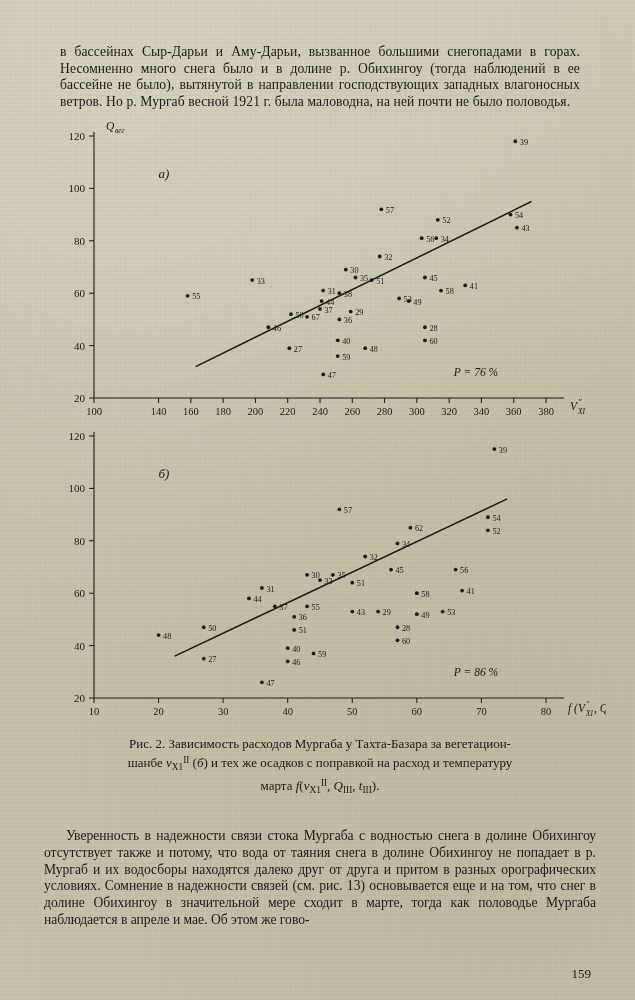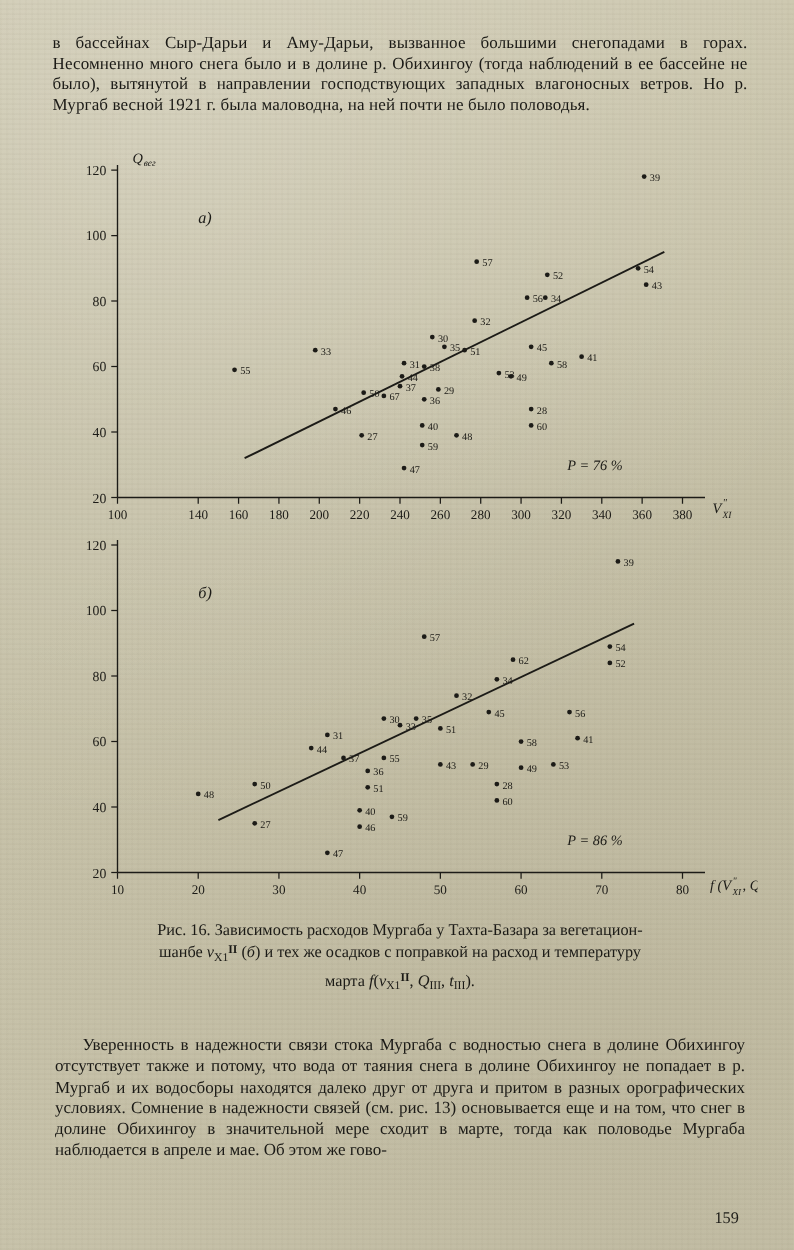--- a/index.html
+++ b/index.html
@@ -24,21 +24,21 @@
       repeating-linear-gradient(0deg, rgba(90,80,55,0.035) 0px, rgba(90,80,55,0.035) 1px, rgba(255,255,255,0) 2px, rgba(255,255,255,0) 4px),
       repeating-linear-gradient(90deg, rgba(90,80,55,0.025) 0px, rgba(90,80,55,0.025) 1px, rgba(255,255,255,0) 2px, rgba(255,255,255,0) 5px);
     pointer-events:none;
   }
   .topnote{
     position:absolute;left:42px;top:26px;width:556px;
     font-size:13.6px;line-height:16.6px;
     text-align:justify;
     letter-spacing:0.1px;
   }
-  .topnote p{margin:0;}
+  .topnote p{margin:18px;}
   .topnote .ind{text-indent:0;}
   .figwrap{
     position:absolute;left:36px;top:118px;width:570px;height:610px;
   }
   svg.fig{display:block;}
   .fig text{font-family:"Liberation Serif", serif;fill:#1c1b17;}
   .caption{
     position:absolute;left:60px;top:736px;width:520px;
     font-size:13px;line-height:16.4px;text-align:center;
   }
@@ -46,21 +46,21 @@
   .bottomtext{
     position:absolute;left:42px;top:826px;width:556px;
     font-size:13.6px;line-height:16.8px;text-align:justify;
   }
   .bottomtext p{margin:2px;}
   .pagenum{
     position:absolute;right:44px;bottom:18px;
     font-size:13px;
   }
   .sub{font-size:0.72em;vertical-align:-0.28em;}
-  .sup{font-size:0.72em;vertical-align:0.42em;font-weight:bold;}
+  .sup{font-size:0.72em;vertical-align:0.42em;}
   .ital{font-style:italic;}
 </style>
 </head>
 <body>
 
 <div class="page"></div>
 <div class="paper-noise"></div>
 
 <div class="topnote">
   <p class="ind">в бассейнах Сыр-Дарьи и Аму-Дарьи, вызванное большими снегопадами в горах. Несомненно много снега было и в долине р. Обихингоу (тогда наблюдений в ее бассейне не было), вытянутой в направлении господствующих западных влагоносных ветров. Но р. Мургаб весной 1921 г. была маловодна, на ней почти не было половодья.</p>
@@ -296,21 +296,21 @@
         <text x="558" y="594" font-size="11.5" text-anchor="start" font-style="italic">, Q</text>
         <text x="574" y="598" font-size="7.2" text-anchor="start" font-style="italic">III</text>
         <text x="582" y="594" font-size="11.5" text-anchor="start" font-style="italic">, t</text>
         <text x="594" y="598" font-size="7.2" text-anchor="start" font-style="italic">III</text>
         <text x="602" y="594" font-size="11.5" text-anchor="start" font-style="italic">)</text>
       </g>
     </svg>
 </div>
 
 <div class="caption">
-  <span class="line">Рис. 16. Зависимость расходов Мургаба у Тахта-Базара за вегетацион-</span>
+  <span class="line">Рис. 2. Зависимость расходов Мургаба у Тахта-Базара за вегетацион-</span>
   <span class="line">шанбе <span class="ital">v</span><span class="sub">Х1</span><span class="sup">II</span> (<span class="ital">б</span>) и тех же осадков с поправкой на расход и температуру</span>
   <span class="line">марта <span class="ital">f</span>(<span class="ital">v</span><span class="sub">Х1</span><span class="sup">II</span>, <span class="ital">Q</span><span class="sub">III</span>, <span class="ital">t</span><span class="sub">III</span>).</span>
 </div>
 
 <div class="bottomtext">
   <p style="text-indent:22px">Уверенность в надежности связи стока Мургаба с водностью снега в долине Обихингоу отсутствует также и потому, что вода от таяния снега в долине Обихингоу не попадает в р. Мургаб и их водосборы находятся далеко друг от друга и притом в разных орографических условиях. Сомнение в надежности связей (см. рис. 13) основывается еще и на том, что снег в долине Обихингоу в значительной мере сходит в марте, тогда как половодье Мургаба наблюдается в апреле и мае. Об этом же гово-</p>
 </div>
 
 <div class="pagenum">159</div>
 

